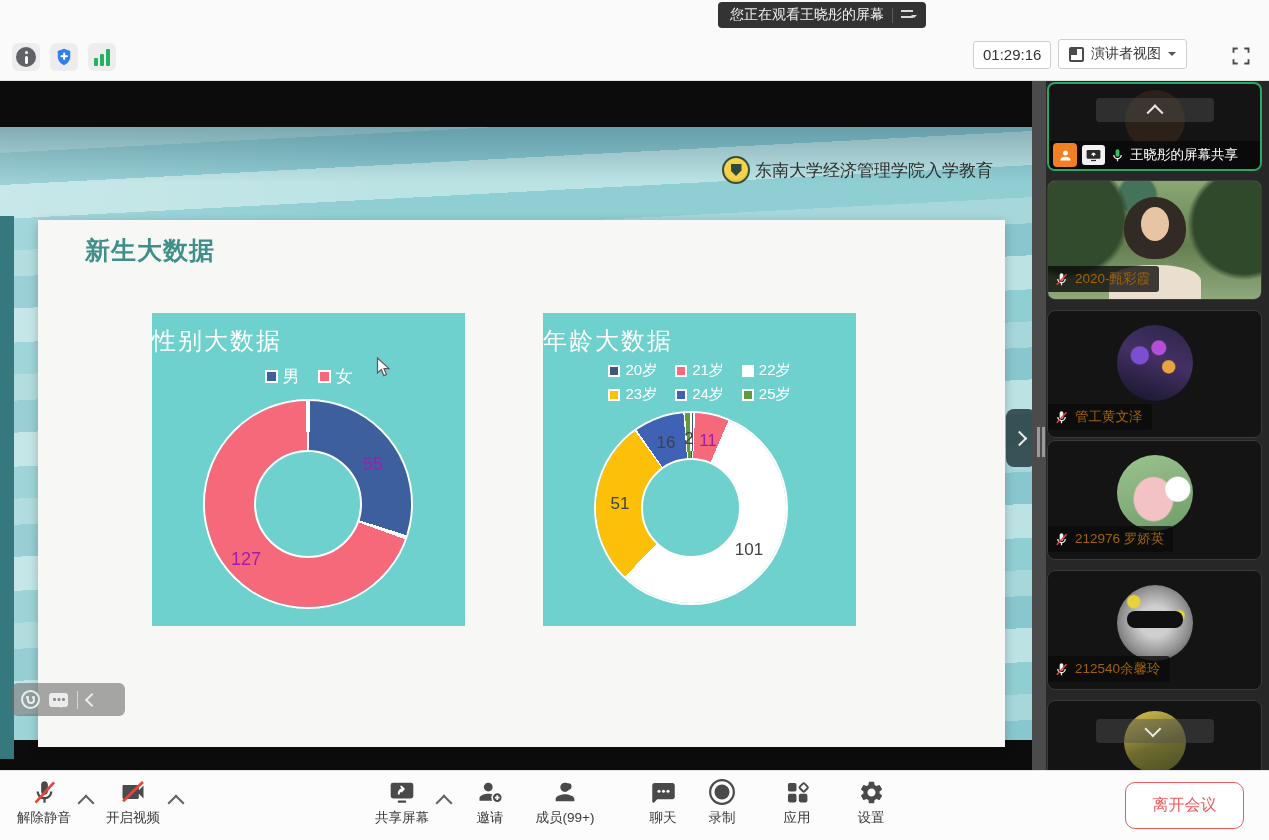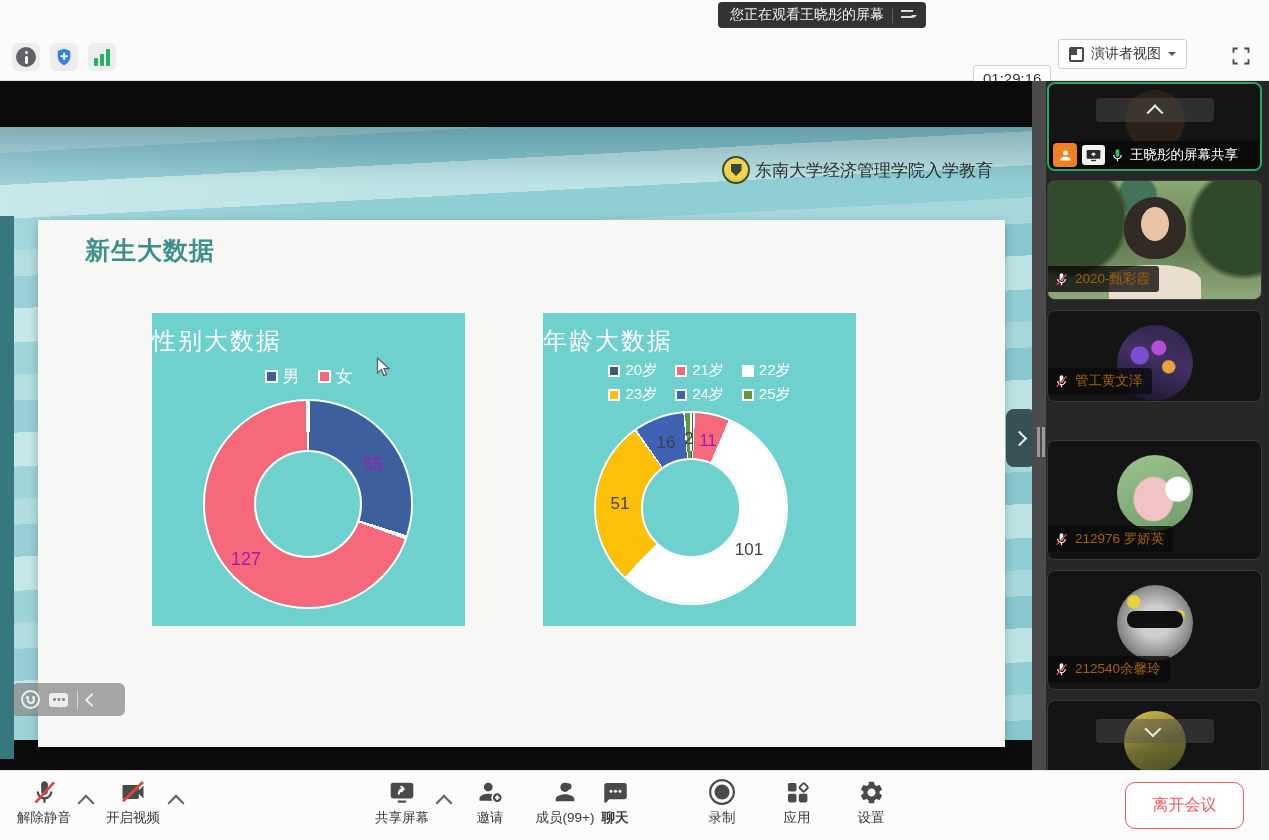--- a/index.html
+++ b/index.html
@@ -7,21 +7,21 @@
        font-family:"Liberation Sans","DejaVu Sans",sans-serif;}
 
   
   .header{position:absolute;left:0;top:0;width:1269px;height:81px;background:#fafafa;border-bottom:1px solid #e2e2e2;box-sizing:border-box;}
   .hdr-btn{position:absolute;top:43px;width:28px;height:28px;border-radius:6px;background:#ededed;display:flex;align-items:center;justify-content:center;}
   .info-circle{width:20px;height:20px;border-radius:50%;background:#5f6368;position:relative;}
   .info-circle::before{content:"";position:absolute;left:8.5px;top:4px;width:3px;height:3px;border-radius:50%;background:#fff;}
   .info-circle::after{content:"";position:absolute;left:8.5px;top:8.5px;width:3px;height:8px;border-radius:1.5px;background:#fff;}
   .sigbars{display:flex;align-items:flex-end;gap:2px;height:17px;}
   .sigbars i{display:block;width:4px;border-radius:1px;background:#22b262;}
-  .timer{position:absolute;left:973px;top:41px;height:26px;line-height:26px;padding:0 9px;background:#fff;border:1px solid #cfcfcf;border-radius:3px;font-size:15px;color:#333;margin-top:24px;}
+  .timer{position:absolute;left:973px;top:41px;height:26px;line-height:26px;padding:0 9px;background:#fff;border:1px solid #cfcfcf;border-radius:3px;font-size:15px;color:#333;}
   .view-btn{position:absolute;left:1058px;top:39px;height:30px;box-sizing:border-box;display:flex;align-items:center;gap:7px;padding:0 10px;background:#fff;border:1px solid #cfcfcf;border-radius:3px;font-size:14px;color:#333;}
   .layout-ic{width:15px;height:15px;border:2px solid #4a4a4a;border-radius:2px;position:relative;box-sizing:border-box;}
   .layout-ic::before{content:"";position:absolute;left:-1px;top:-1px;width:7px;height:7px;background:#4a4a4a;}
   .caret-down{width:0;height:0;border:4px solid transparent;border-top-color:#555;margin-top:4px;}
   .fs-btn{position:absolute;left:1227px;top:42px;width:28px;height:28px;display:flex;align-items:center;justify-content:center;}
 
   
   .watch-pill{position:absolute;left:718px;top:2px;height:26px;z-index:60;background:#333;border-radius:4px;display:flex;align-items:center;padding:0 9px 0 12px;gap:8px;}
   .watch-pill span{font-size:14px;color:#f0f0f0;white-space:nowrap;}
   .pill-div{width:1px;height:15px;background:#5c5c5c;}
@@ -298,21 +298,21 @@
       </div>
       <div class="name-bar">
         <svg width="15" height="17" viewBox="0 0 24 24">
           <path d="M12 14c1.66 0 3-1.34 3-3V5c0-1.66-1.34-3-3-3S9 3.34 9 5v6c0 1.66 1.34 3 3 3zm5-3c0 2.76-2.24 5-5 5s-5-2.24-5-5H5c0 3.53 2.61 6.43 6 6.92V21h2v-3.08c3.39-.49 6-3.39 6-6.92h-2z" fill="#f2f2f2"></path>
           <line x1="4.5" y1="20.5" x2="20" y2="3.5" stroke="#e5443f" stroke-width="2.4"></line>
         </svg>
         <span>2020-甄彩霞</span>
       </div>
     </div>
 
-    <div class="tile" style="top:229px;height:92px;">
+    <div class="tile" style="top:229px;height:128px;">
       <div class="avatar av3"></div>
       <div class="name-bar">
         <svg width="15" height="17" viewBox="0 0 24 24">
           <path d="M12 14c1.66 0 3-1.34 3-3V5c0-1.66-1.34-3-3-3S9 3.34 9 5v6c0 1.66 1.34 3 3 3zm5-3c0 2.76-2.24 5-5 5s-5-2.24-5-5H5c0 3.53 2.61 6.43 6 6.92V21h2v-3.08c3.39-.49 6-3.39 6-6.92h-2z" fill="#f2f2f2"></path>
           <line x1="4.5" y1="20.5" x2="20" y2="3.5" stroke="#e5443f" stroke-width="2.4"></line>
         </svg>
         <span>管工黄文泽</span>
       </div>
     </div>
 
@@ -396,21 +396,21 @@
     <div class="tb-btn" style="left:527px;">
       <div class="ic">
           <svg width="28" height="28" viewBox="0 0 24 24">
         <circle cx="14.8" cy="7.2" r="3.4" fill="#4a4a4a" stroke="#fcfcfc" stroke-width="1.2"></circle>
         <path d="M12 12c2.21 0 4-1.79 4-4s-1.79-4-4-4-4 1.79-4 4 1.79 4 4 4zm0 2c-2.67 0-8 1.34-8 4v2h16v-2c0-2.66-5.33-4-8-4z" fill="#4a4a4a"></path>
       </svg>
         </div>
       <span>成员(99+)</span>
     </div>
 
-    <div class="tb-btn" style="left:577px;font-weight:bold;">
+    <div class="tb-btn" style="left:625px;">
       <div class="ic">
           <svg width="27" height="27" viewBox="0 0 24 24">
         <path d="M20 2H4c-1.1 0-2 .9-2 2v14.6c0 .9 1.08 1.34 1.71.71L6.4 16.6H20c1.1 0 2-.9 2-2V4c0-1.1-.9-2-2-2z" fill="#4a4a4a" transform="translate(0,1.5)"></path>
         <circle cx="8" cy="10.8" r="1.35" fill="#fcfcfc"></circle>
             <circle cx="12" cy="10.8" r="1.35" fill="#fcfcfc"></circle>
             <circle cx="16" cy="10.8" r="1.35" fill="#fcfcfc"></circle>
       </svg>
         </div>
       <span>聊天</span>
     </div>

